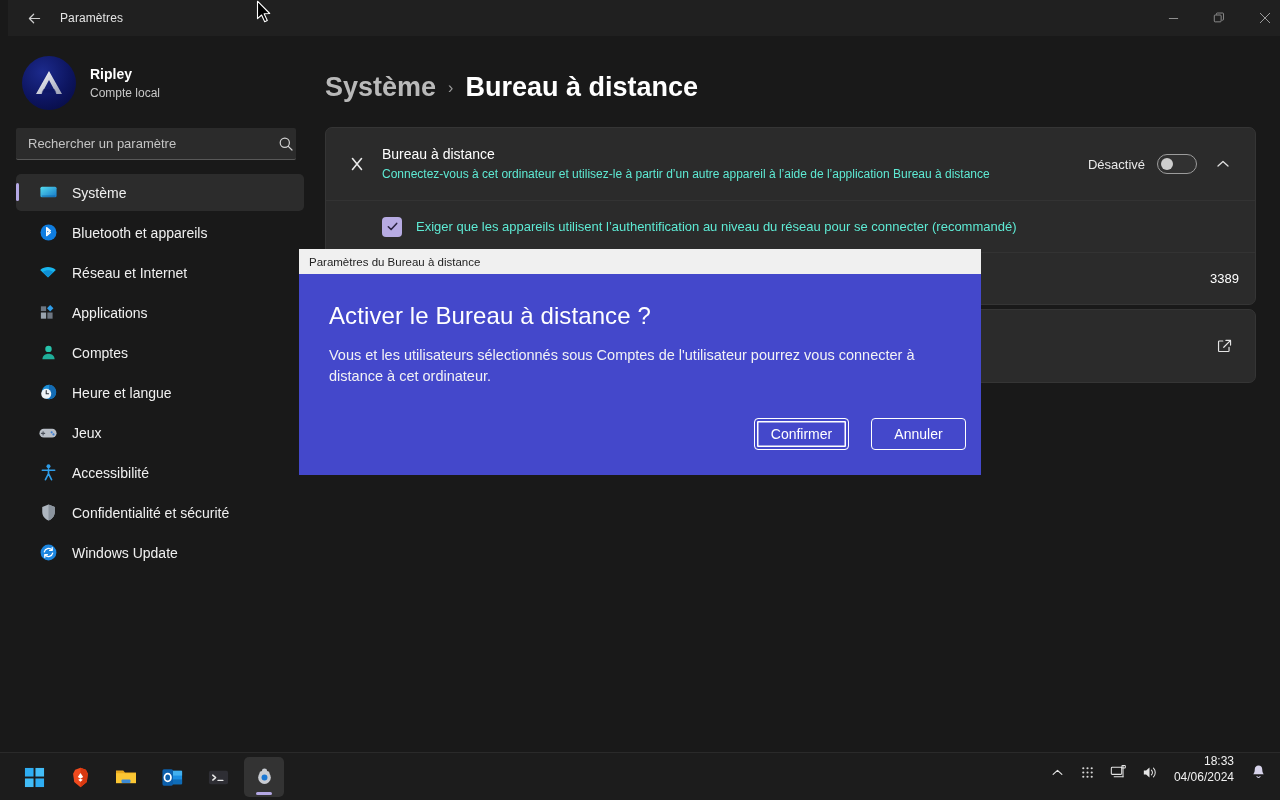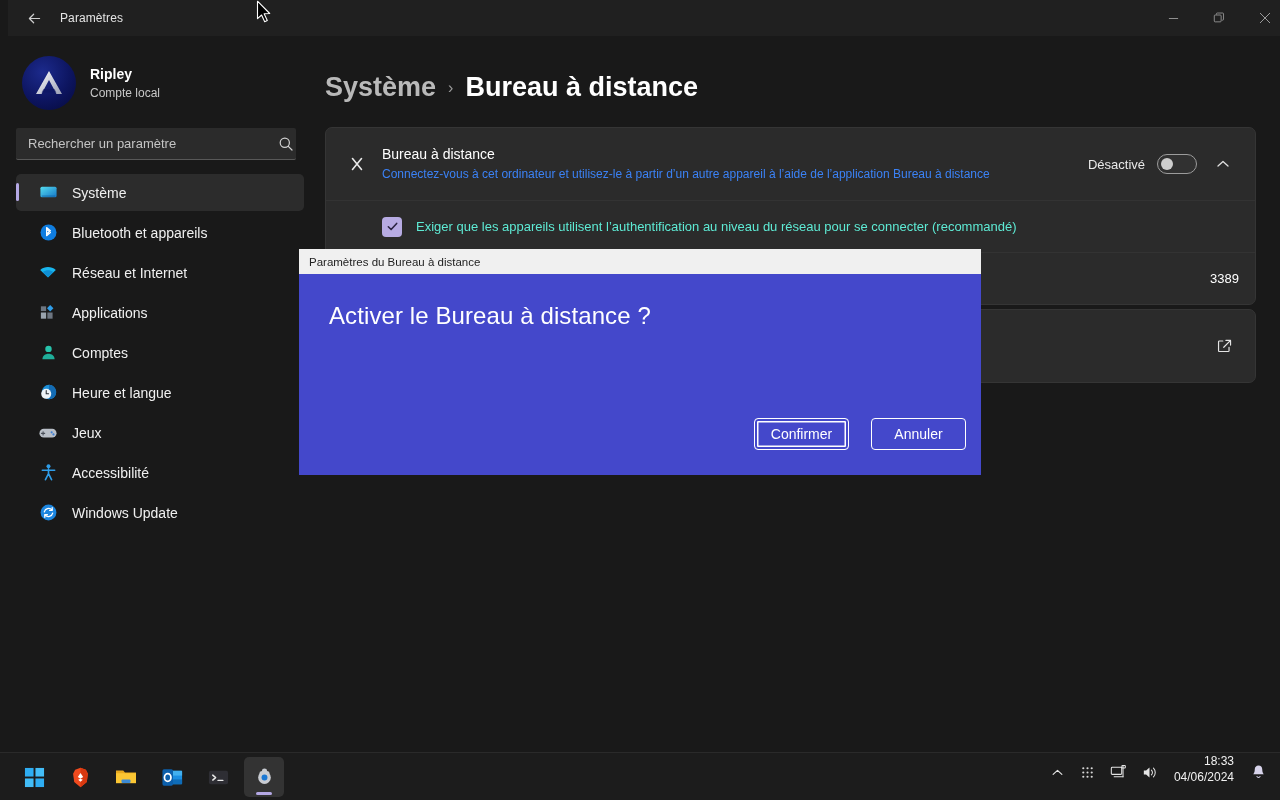--- a/index.html
+++ b/index.html
@@ -116,21 +116,21 @@
     border-radius: 7px;
     margin-bottom: 4px;
   }
   .card-head {
     display: flex; align-items: center;
     height: 72px; padding: 0 16px 0 14px;
   }
   .card-ico { width: 34px; flex: none; display: flex; align-items: center; justify-content: center; color: #e9e9e9; }
   .card-texts { flex: 1; margin-left: 8px; }
   .card-title { font-size: 14px; color: #ffffff; line-height: 19px; }
-  .card-desc { font-size: 12px; color: #3b82f6; line-height: 17px; margin-top: 2px; }
+  .card-desc { font-size: 12px; color: #5eead4; line-height: 17px; margin-top: 2px; }
   .toggle-label { font-size: 13px; color: #e9e9e9; margin-right: 12px; }
   .toggle {
     width: 40px; height: 20px; border-radius: 10px;
     background: #313131; border: 1px solid #9c9c9c;
     position: relative; cursor: pointer; flex: none;
   }
   .toggle .knob {
     position: absolute; left: 3px; top: 3px;
     width: 12px; height: 12px; border-radius: 50%;
     background: #cdcdcd;
@@ -387,20 +387,29 @@
       <li class="nav-item">
         <span class="nav-ico">
           <svg width="19" height="19" viewBox="0 0 20 20">
             <circle cx="10" cy="3.4" r="2.1" fill="#2f9de8"></circle>
             <path d="M10 6.2v5M3.5 7.6h13M10 11.2L6.8 17.6M10 11.2l3.2 6.4" stroke="#2f9de8" stroke-width="1.7" stroke-linecap="round" fill="none"></path>
           </svg>
         </span>
         <span>Accessibilité</span>
       </li>
 
+      <li class="nav-item">
+        <span class="nav-ico">
+          <svg width="19" height="19" viewBox="0 0 20 20">
+            <path d="M10 1.6l6.6 2.6v5.2c0 4.3-3 7.6-6.6 9-3.6-1.4-6.6-4.7-6.6-9V4.2z" fill="#aeb6bf"></path>
+            <path d="M10 1.6l6.6 2.6v5.2c0 4.3-3 7.6-6.6 9z" fill="#8b949e"></path>
+          </svg>
+        </span>
+        <span>Confidentialité et sécurité</span>
+      </li>
 
       <li class="nav-item">
         <span class="nav-ico">
           <svg width="19" height="19" viewBox="0 0 20 20">
             <circle cx="10" cy="10" r="8.3" fill="#1c86e0"></circle>
             <path d="M13.6 7.4A4.6 4.6 0 0 0 5.6 9.4M6.4 12.6a4.6 4.6 0 0 0 8-2" fill="none" stroke="#fff" stroke-width="1.35" stroke-linecap="round"></path>
             <path d="M13.9 4.9v2.8h-2.8M6.1 15.1v-2.8h2.8" fill="none" stroke="#fff" stroke-width="1.35" stroke-linecap="round" stroke-linejoin="round"></path>
           </svg>
         </span>
         <span>Windows Update</span>
@@ -467,20 +476,21 @@
     </div>
 
   </div>
 
   <div class="dialog">
     <div class="dlg-titlebar">
       <span class="dlg-title">Paramètres du Bureau à distance</span>
     </div>
     <div class="dlg-body">
       <div class="dlg-heading">Activer le Bureau à distance ?</div>
+      <div class="dlg-text">Vous et les utilisateurs sélectionnés sous Comptes de l'utilisateur pourrez vous connecter à distance à cet ordinateur.</div>
     </div>
     <div class="dlg-actions">
       <button class="dlg-btn focused">Confirmer</button>
       <button class="dlg-btn">Annuler</button>
     </div>
   </div>
 
   <div class="taskbar">
     <div class="tb-center">
 

